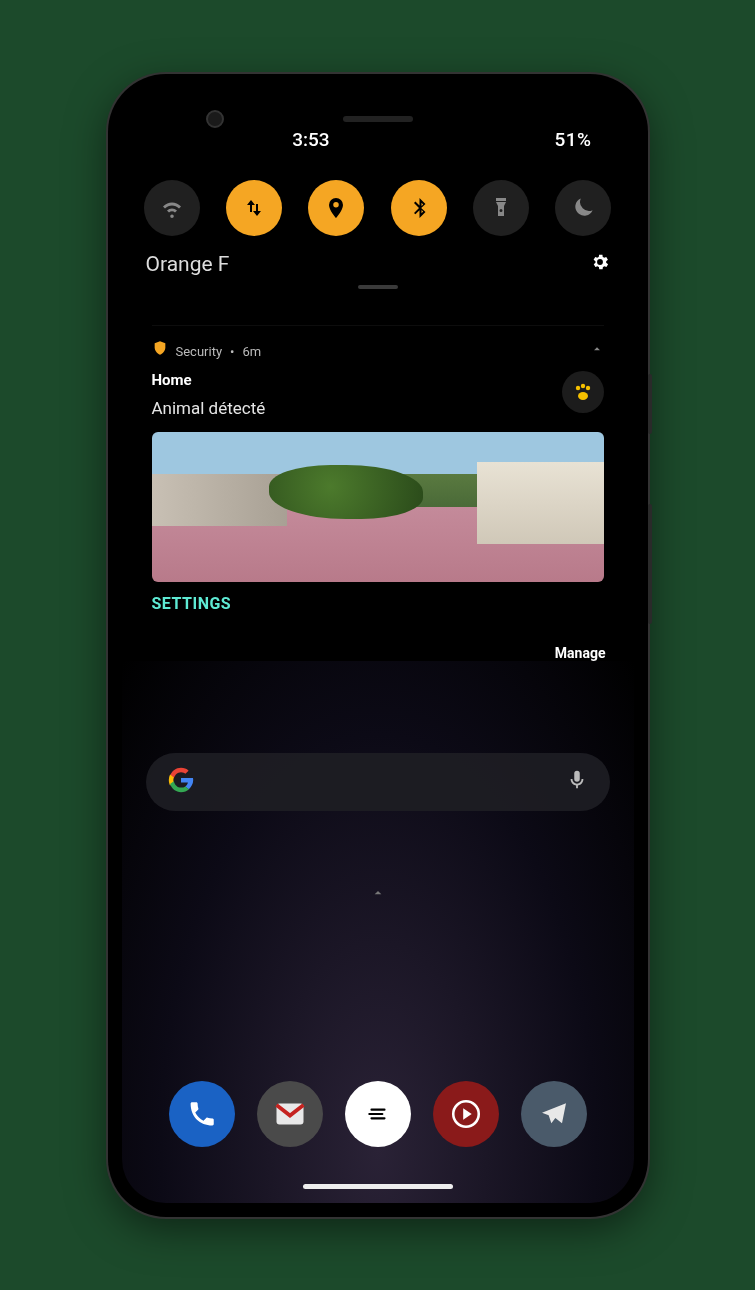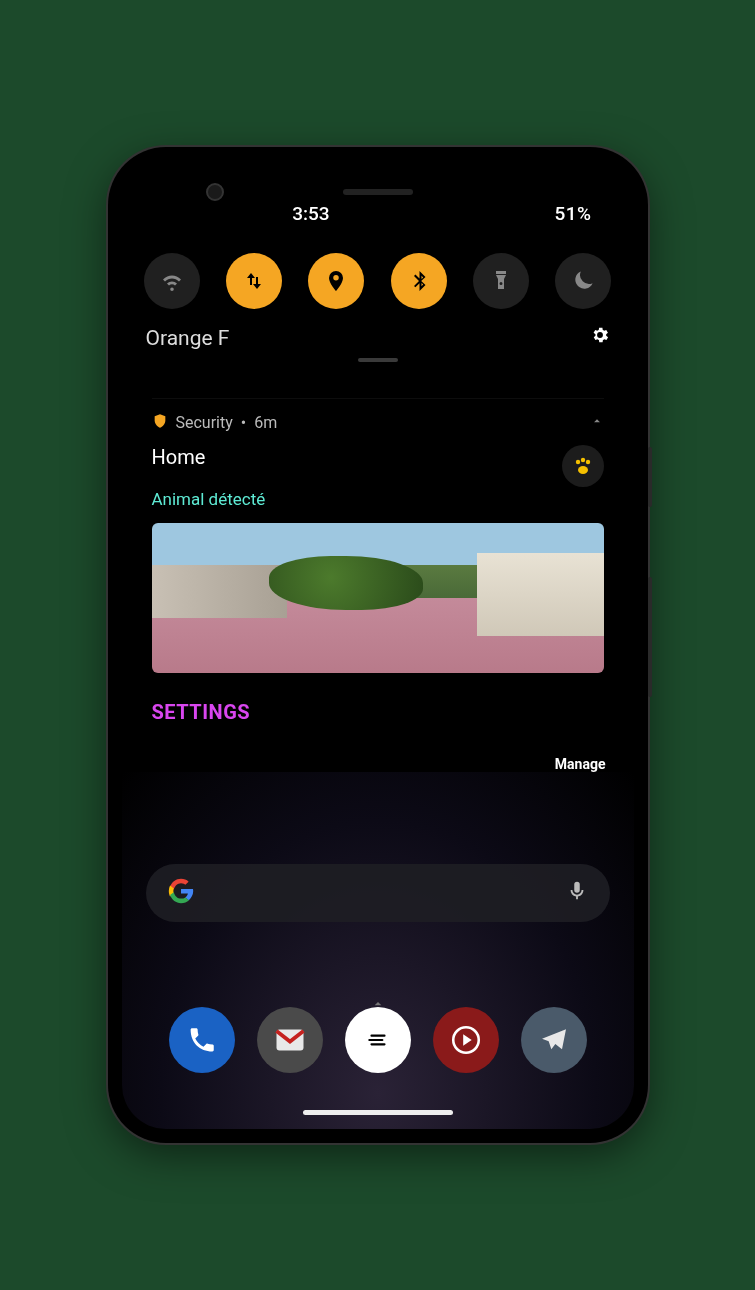--- a/index.html
+++ b/index.html
@@ -4,21 +4,21 @@
 <style>
   * { box-sizing: border-box; margin: 0; padding: 0; }
   body {
     width: 755px; height: 1290px;
     background: #1c4a2b;
     font-family: -apple-system, Roboto, "Helvetica Neue", Arial, sans-serif;
     display: flex; align-items: center; justify-content: center;
     color: #fff;
   }
   .phone {
-    width: 540px; height: 996px;
+    width: 540px; height: 1143px;
     background: #000;
     border-radius: 58px;
     padding: 14px;
     position: relative;
     box-shadow: 0 0 0 2px #333, 0 12px 40px rgba(0,0,0,.5);
   }
   .side-btn { position:absolute; right:-4px; background:#2a2a2a; width:4px; border-radius:2px; }
   .side-btn.b1 { top:300px; height:60px; }
   .side-btn.b2 { top:430px; height:120px; }
   .screen {
@@ -58,42 +58,42 @@
   .notif-card{
     margin: 10px 12px 0 12px;
     background:#000;border-radius:18px;
     padding:16px 18px 18px 18px;
   }
   .nc-head{font-size:17px;font-weight:700;margin-bottom:16px;}
   .notif{
     border-top:1px solid rgba(255,255,255,.05);
     padding-top:14px;
   }
-  .n-app{display:flex;align-items:flex-start;gap:8px;color:#bbb;font-size:16px;}
+  .n-app{display:flex;align-items:flex-end;gap:8px;color:#bbb;font-size:13px;}
   .n-app .shield{color:#f5a623;}
   .chev{margin-left:auto;color:#888;}
   .n-title-row{display:flex;justify-content:space-between;align-items:flex-start;margin-top:12px;}
-  .n-title{font-size:20px;font-weight:400;}
-  .n-sub{font-size:17px;color:#5eead4;margin-top:20px;}
+  .n-title{font-size:15px;font-weight:700;}
+  .n-sub{font-size:17px;color:#e5e5e5;margin-top:9px;}
   .paw{width:42px;height:42px;border-radius:50%;background:#1c1c1c;display:flex;align-items:center;justify-content:center;color:#f5c000;}
   .camera-img{
     margin-top:14px;width:100%;height:150px;border-radius:6px;overflow:hidden;position:relative;
     background:linear-gradient(180deg,#9ec7e0 0%, #9ec7e0 28%, #5a7a40 28%, #4a6a38 50%, #c48a9a 50%, #b87a8a 100%);
   }
   .camera-img::before{
     content:"";position:absolute;left:0;top:28%;width:30%;height:35%;
     background:linear-gradient(90deg,#c8c0b4,#a8a094);
   }
   .camera-img::after{
     content:"";position:absolute;right:0;top:20%;width:28%;height:55%;
     background:linear-gradient(180deg,#e8e2d4,#d0c8b8);
   }
   .camera-img .bush{position:absolute;left:26%;top:22%;width:34%;height:36%;
     background:radial-gradient(circle at 40% 40%, #4c7a2c, #2a4a1a);border-radius:40% 50% 40% 50%;}
-  .n-action{margin-top:27px;color:#d946ef;font-weight:700;font-size:20px;letter-spacing:.5px;}
+  .n-action{margin-top:12px;color:#5eead4;font-weight:700;font-size:16px;letter-spacing:.5px;}
   .manage{
     text-align:right;padding:14px 28px 0 0;font-size:14px;font-weight:700;
   }
   .wallpaper{
     flex:1;
     background:radial-gradient(ellipse at 50% 90%, #2a2236 0%, #0c0a16 60%, #000 100%);
     position:relative;
   }
   .searchbar{
     position:absolute;top:92px;left:24px;right:24px;height:58px;

